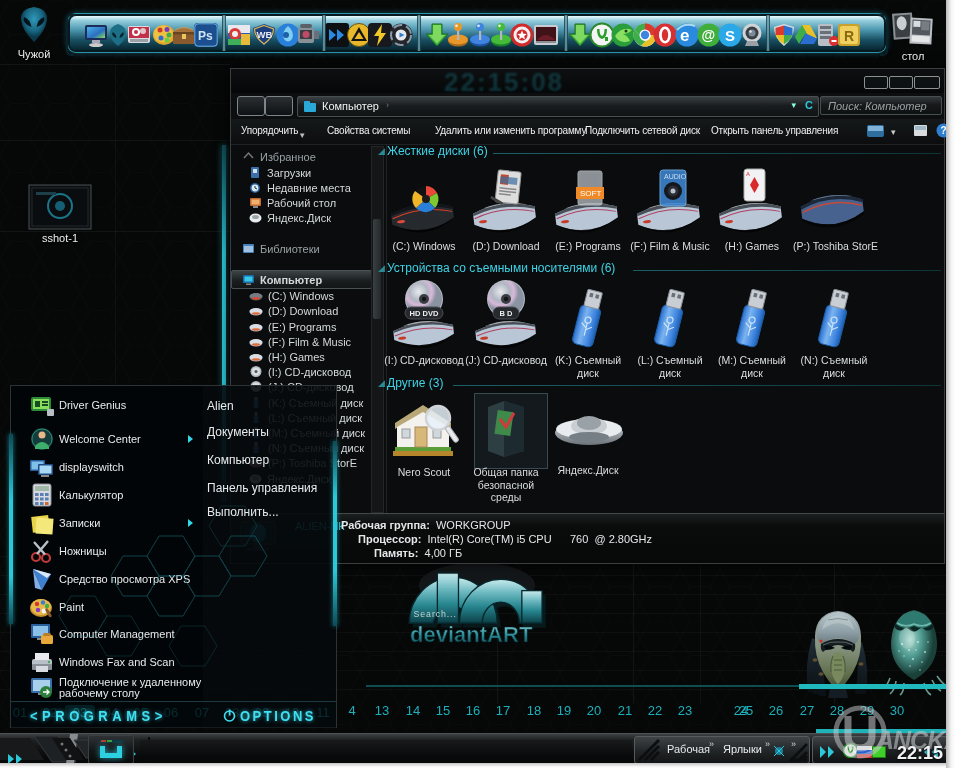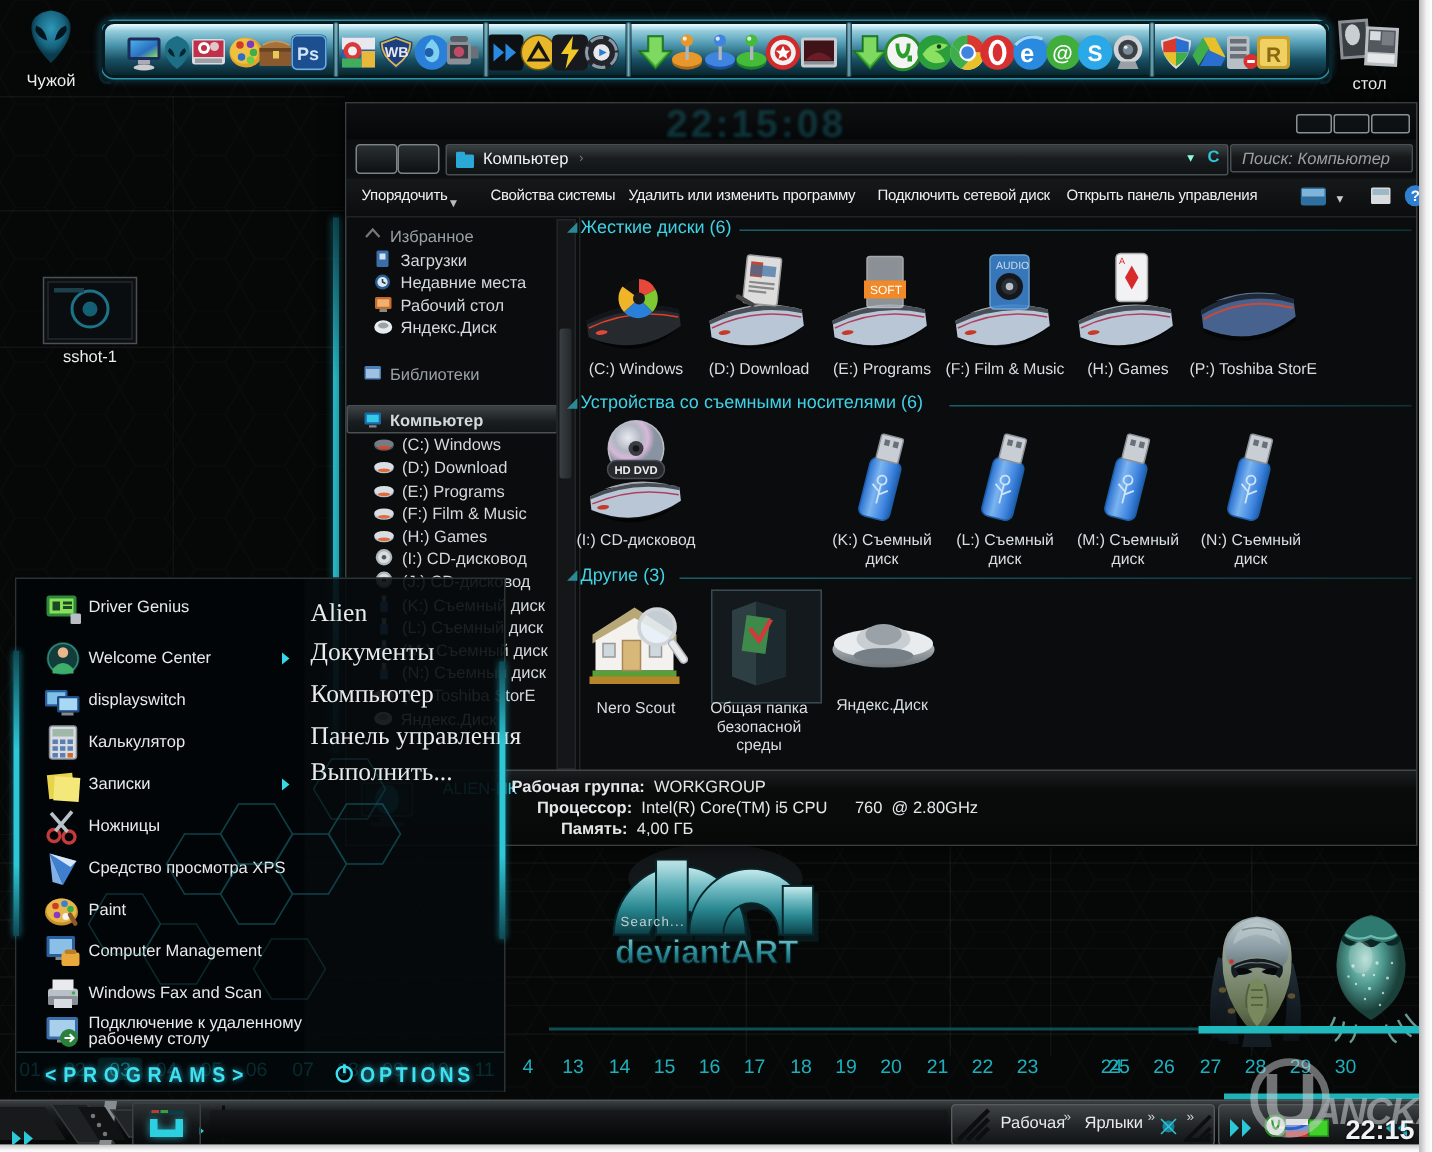--- a/index.html
+++ b/index.html
@@ -34,21 +34,21 @@
 .shead{position:absolute;color:#3fd2e6;font-size:12px;white-space:nowrap;}
 .sline{position:absolute;height:1px;background:linear-gradient(90deg,#1a5f68,#0e343a);}
 .fitem{position:absolute;width:82px;text-align:center;color:#d9dee1;font-size:10.5px;line-height:12.5px;}.fitem .nw{white-space:nowrap;}
 #statusbar{position:absolute;left:0;top:444px;width:100%;height:49px;background:linear-gradient(180deg,#1b1e1f,#0a0c0c 25%,#070808);border-top:1px solid #43484a;font-size:11px;color:#e4e7e8;}
 #statusbar b{font-weight:bold;}
 .srow{position:absolute;white-space:nowrap;}
 
 #menu{position:absolute;left:10px;top:385px;width:325px;height:341px;background:rgba(5,10,13,.9);border:1px solid #2c3335;}
 #menu .dark{position:absolute;left:0;top:0;width:192px;height:100%;background:rgba(2,5,7,.85);}
 .mi{position:absolute;color:#e8eaeb;font-size:11px;white-space:nowrap;}
-.mr{position:absolute;color:#e8eaeb;font-size:17px;white-space:nowrap;font-family:Liberation Serif, serif;}
+.mr{position:absolute;color:#e8eaeb;font-size:12px;white-space:nowrap;}
 .arr{position:absolute;width:0;height:0;border-left:5px solid #35d8e8;border-top:4px solid transparent;border-bottom:4px solid transparent;}
 #menubot{position:absolute;left:0;top:315px;width:100%;height:26px;background:rgba(4,10,12,.55);border-top:1px solid #1c3a40;color:#3ee4f4;}
 
 #taskbar{position:absolute;left:0;top:733px;width:946px;height:30px;background:linear-gradient(180deg,#3c4042 0%,#1e2122 20%,#0c0e0f 60%,#050606 100%);border-top:1px solid #4e5355;}
 
 .num{position:absolute;color:#1cb0bc;font-size:13px;width:30px;text-align:center;top:703px;}
 </style></head>
 <body>
 <div id="screen">
 
@@ -561,21 +561,21 @@
         <span style="position:absolute;left:24px;top:3px;font-size:11px;color:#f0f2f3;">Компьютер</span>
           <span style="position:absolute;left:88px;top:3px;font-size:9px;color:#777;">›</span>
         <span style="position:absolute;right:22px;top:3px;font-size:9px;color:#8fd;">▾</span>
         <span style="position:absolute;right:5px;top:2px;font-size:11px;color:#2cc8d8;font-weight:bold;">C</span>
       </div>
       <div id="sbar">Поиск: Компьютер</div>
     </div>
     <div id="toolbar">
       <span style="left:10px">Упорядочить <span style="font-size:8px;color:#bbb">▼</span></span>
       <span style="left:96px">Свойства системы</span>
-      <span style="left:188px">Удалить или изменить программу</span>
+      <span style="left:204px">Удалить или изменить программу</span>
       <span style="left:354px">Подключить сетевой диск</span>
       <span style="left:480px">Открыть панель управления</span>
       <svg width="30" height="14" style="position:absolute;left:636px;top:5px">
           <rect x="0" y="1" width="17" height="12" rx="2" fill="#2f6f9f"></rect>
           <rect x="1" y="2" width="15" height="5" fill="#7fb4d8"></rect>
           <text x="24" y="11" fill="#ccc" font-size="9">▾</text>
         </svg>
       <svg width="16" height="14" style="position:absolute;left:682px;top:5px">
           <rect x="1" y="1" width="13" height="11" rx="1" fill="#d8dcde"></rect>
           <rect x="2" y="2" width="11" height="4" fill="#9fb8c8"></rect>
@@ -812,20 +812,39 @@
               <ellipse cx="14" cy="58" rx="4" ry="1.5" fill="#c83a28"></ellipse>
             </g>
             <circle cx="36" cy="21" r="19" fill="#b9bec6"></circle>
             <circle cx="36" cy="21" r="18" fill="url(#discg)"></circle>
             <circle cx="36" cy="21" r="5" fill="#3a3d42"></circle>
             <circle cx="36" cy="21" r="2.2" fill="#14161a"></circle>
             <rect x="17" y="29" width="38" height="12" rx="6" fill="#26292e" stroke="#4a4e54"></rect>
             <text x="36" y="38" font-size="7.5" fill="#eee" text-anchor="middle" font-family="Liberation Sans" font-weight="bold">HD DVD</text>
           </svg>
           <div class="nw" style="margin-top:0px">(I:) CD-дисковод</div>
+        </div>
+        <div class="fitem" style="left:84px;top:134px;">
+          <svg width="72" height="76" style="display:block;margin:0 auto">
+            <g transform="rotate(-6 35 58)">
+              <path d="M6 50 Q36 39 66 50 L66 59 Q36 75 6 59 Z" fill="#b9c6d6"></path>
+              <path d="M16 46 Q36 40 58 47 Q40 44 16 46 Z" fill="#e8eef4" opacity="0.7"></path>
+              <path d="M6 50 Q36 39 66 50 L66 52 Q36 42 6 52 Z" fill="#474e56"></path>
+              <path d="M7 55 Q36 46 65 55" stroke="#b04060" stroke-width="1" fill="none"></path>
+              <path d="M8 61.5 Q36 74 64 61.5 Q36 79 8 61.5 Z" fill="rgba(0,0,0,0.6)"></path>
+              <ellipse cx="14" cy="58" rx="4" ry="1.5" fill="#c83a28"></ellipse>
+            </g>
+            <circle cx="36" cy="21" r="19" fill="#b9bec6"></circle>
+            <circle cx="36" cy="21" r="18" fill="url(#discg)"></circle>
+            <circle cx="36" cy="21" r="5" fill="#3a3d42"></circle>
+            <circle cx="36" cy="21" r="2.2" fill="#14161a"></circle>
+            <rect x="23" y="29" width="26" height="12" rx="6" fill="#26292e" stroke="#4a4e54"></rect>
+            <text x="36" y="38" font-size="7.5" fill="#eee" text-anchor="middle" font-family="Liberation Sans" font-weight="bold">B D</text>
+          </svg>
+          <div class="nw" style="margin-top:0px">(J:) CD-дисковод</div>
         </div>
         <div class="fitem" style="left:166px;top:134px;">
           <svg width="72" height="76" style="display:block;margin:0 auto">
             <defs>
               <linearGradient id="usbg" x1="0" y1="0" x2="1" y2="0">
                 <stop offset="0" stop-color="#2a6fd0"></stop>
                 <stop offset="0.35" stop-color="#7ab4f0"></stop>
                 <stop offset="0.75" stop-color="#3f85e0"></stop>
                 <stop offset="1" stop-color="#1d5fb0"></stop>
               </linearGradient>

